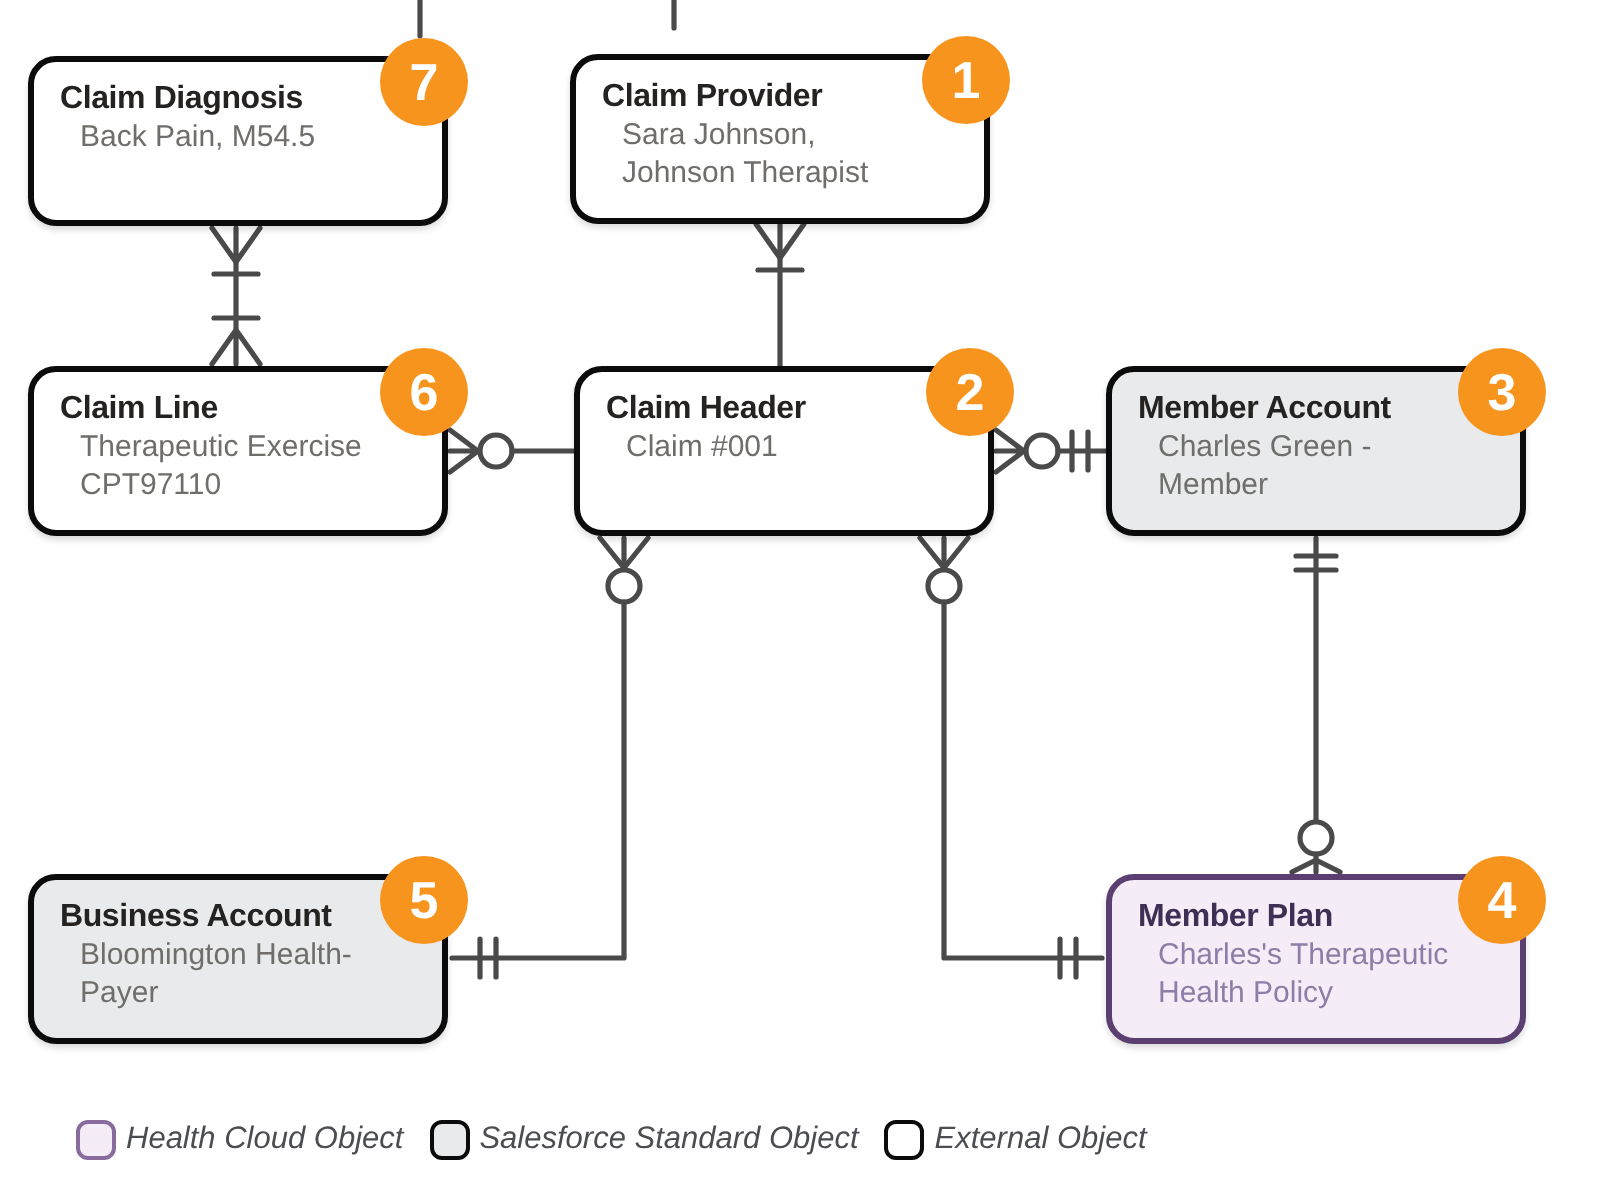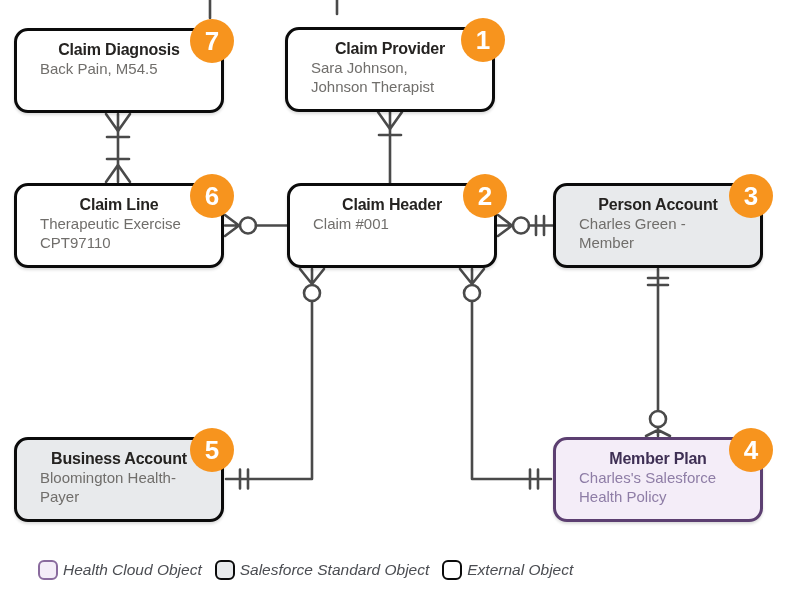--- a/index.html
+++ b/index.html
@@ -11,21 +11,21 @@
   .w{fill:none;stroke:var(--connector);stroke-width:2.6;stroke-linecap:round;stroke-linejoin:round;}
   .wc{fill:#fff;stroke:var(--connector);stroke-width:2.6;}
   .node{
     position:absolute;width:210px;height:85px;box-sizing:border-box;z-index:2;
     border:3px solid var(--node-border);border-radius:14px;
     padding:10px 13px;box-shadow:0 2px 3px rgba(0,0,0,.14);
   }
   .node.external{background:var(--external-fill);}
   .node.standard{background:var(--standard-fill);}
   .node.healthcloud{background:var(--healthcloud-fill);border-color:var(--healthcloud-border);}
-  .node-title{font-size:16px;font-weight:700;color:var(--title-text);letter-spacing:-.2px;margin-bottom:1px;text-align:center;}
+  .node-title{font-size:16px;font-weight:700;color:var(--title-text);letter-spacing:-.2px;margin-bottom:1px;}
   .node-line{font-size:15px;color:var(--subtitle-text);line-height:1.26;margin-left:10px;}
   .node.healthcloud .node-title{color:var(--healthcloud-title-text);}
   .node.healthcloud .node-line{color:var(--healthcloud-subtitle-text);}
   .badge{
     position:absolute;top:-12px;right:-13px;width:44px;height:44px;border-radius:50%;
     background:var(--badge);color:var(--badge-text);font-size:26px;font-weight:700;
     display:flex;align-items:center;justify-content:center;z-index:3;
   }
   .legend{
     position:absolute;left:38px;top:560px;z-index:2;display:flex;align-items:center;gap:13px;
@@ -113,36 +113,36 @@
   </div>
 
   <div class="node external" style="left:287px;top:183px">
     <span class="badge">2</span>
     <div class="node-title">Claim Header</div>
     <div class="node-line">Claim #001</div>
   </div>
 
   <div class="node standard" style="left:553px;top:183px">
     <span class="badge">3</span>
-    <div class="node-title">Person Account</div>
+    <div class="node-title">Member Account</div>
     <div class="node-line">Charles Green -</div>
     <div class="node-line">Member</div>
   </div>
 
   <div class="node standard" style="left:14px;top:437px">
     <span class="badge">5</span>
     <div class="node-title">Business Account</div>
     <div class="node-line">Bloomington Health-</div>
     <div class="node-line">Payer</div>
   </div>
 
   <div class="node healthcloud" style="left:553px;top:437px">
     <span class="badge">4</span>
     <div class="node-title">Member Plan</div>
-    <div class="node-line">Charles's Salesforce</div>
+    <div class="node-line">Charles's Therapeutic</div>
     <div class="node-line">Health Policy</div>
   </div>
 
   <div class="legend">
     <div class="legend-item">
       <span class="swatch healthcloud"></span>
       <span>Health Cloud Object</span>
     </div>
     <div class="legend-item">
       <span class="swatch standard"></span>

